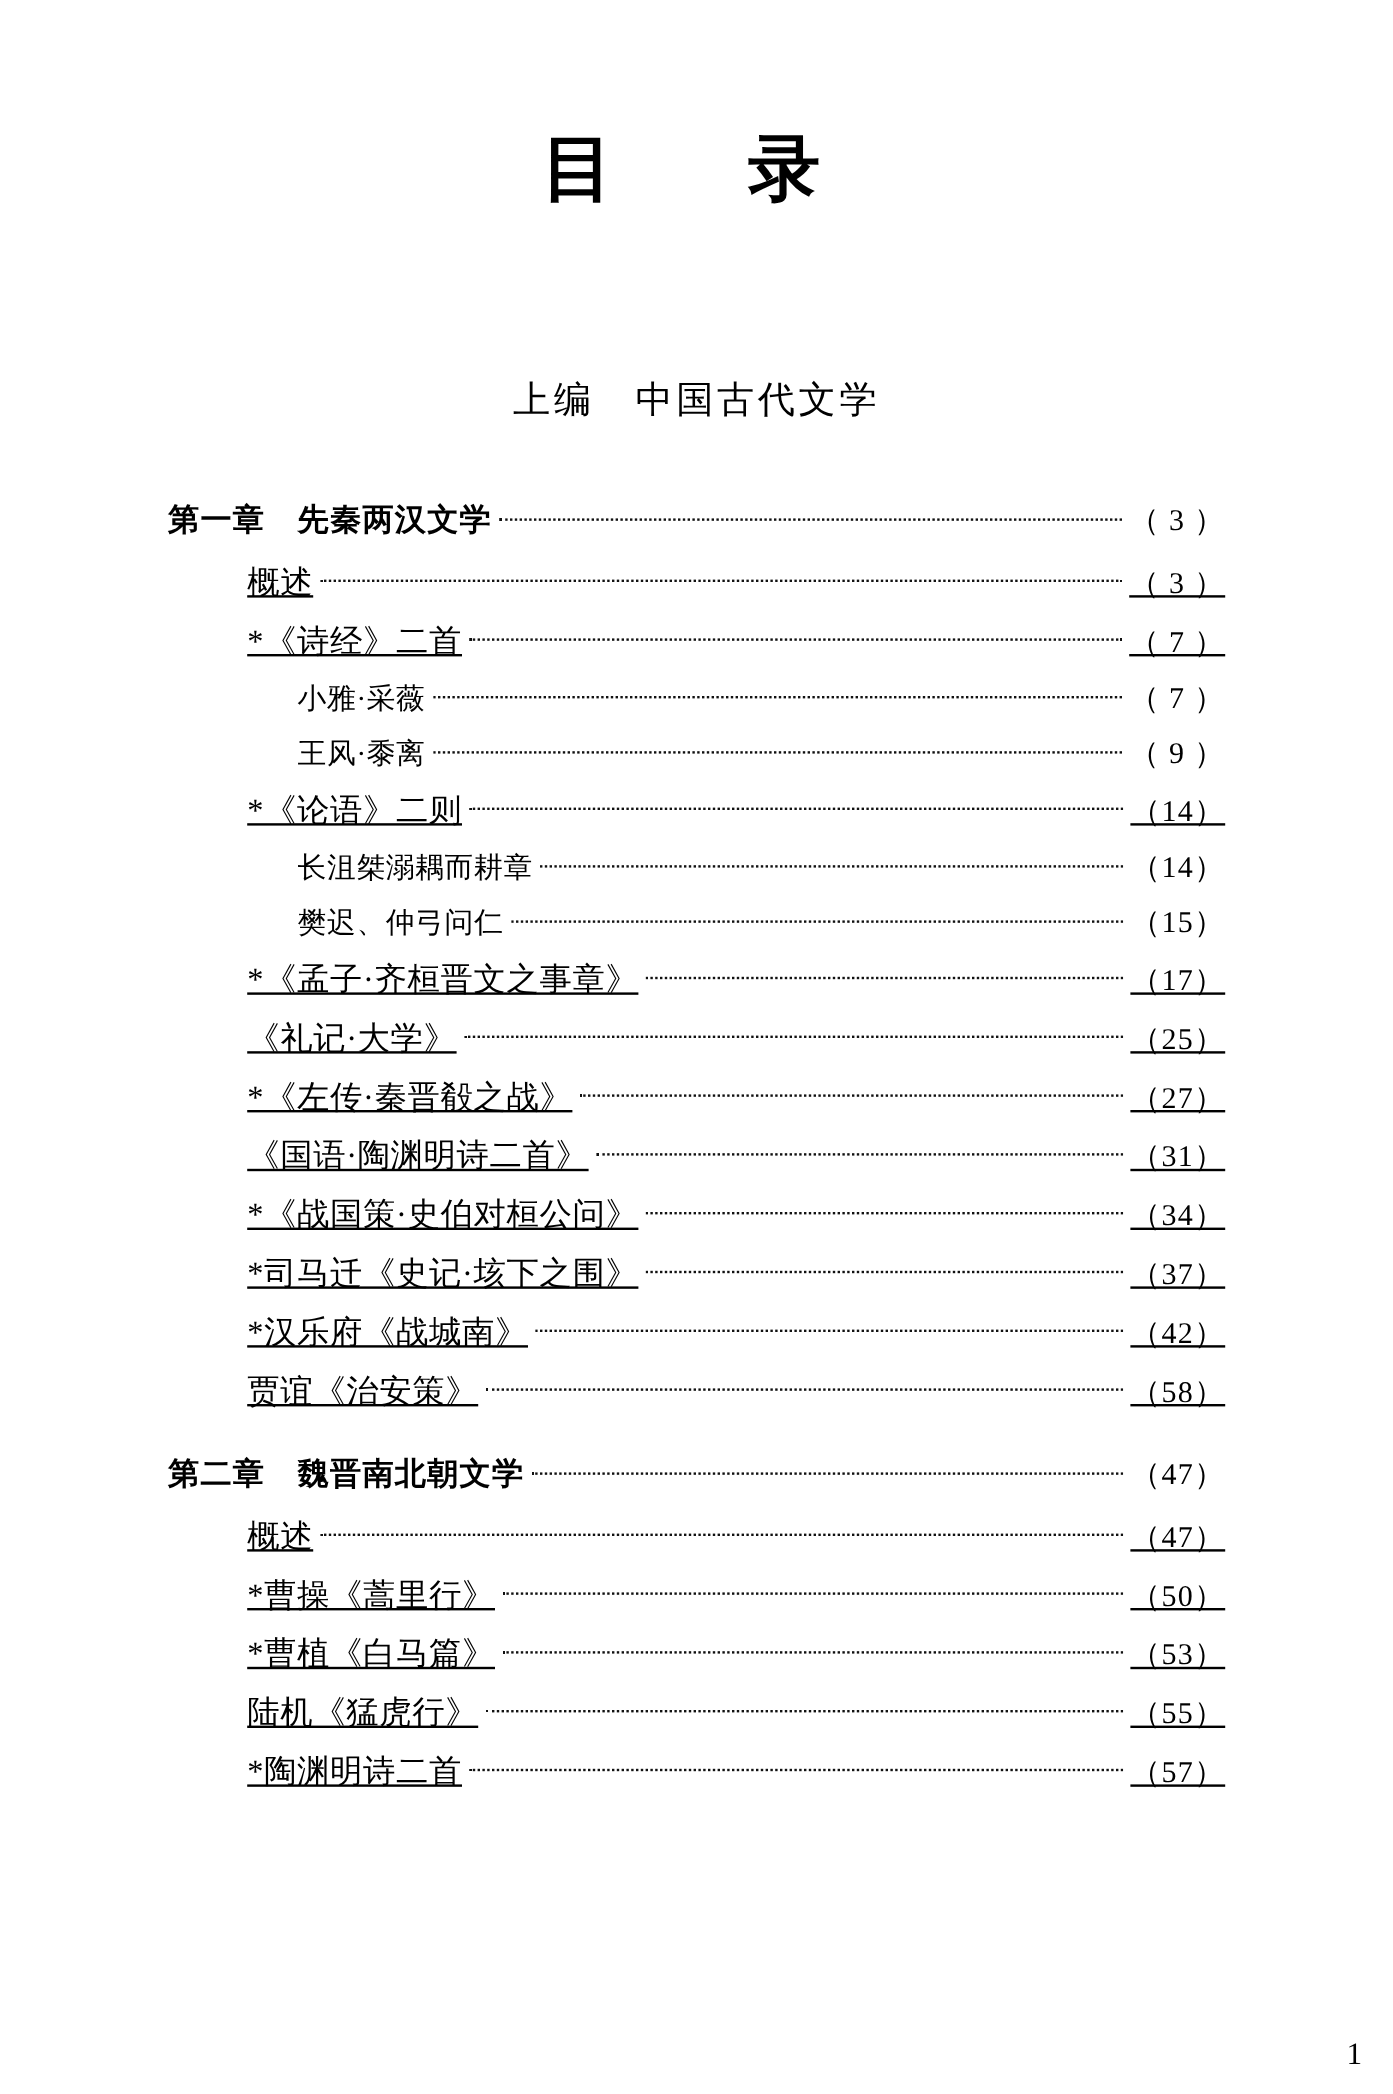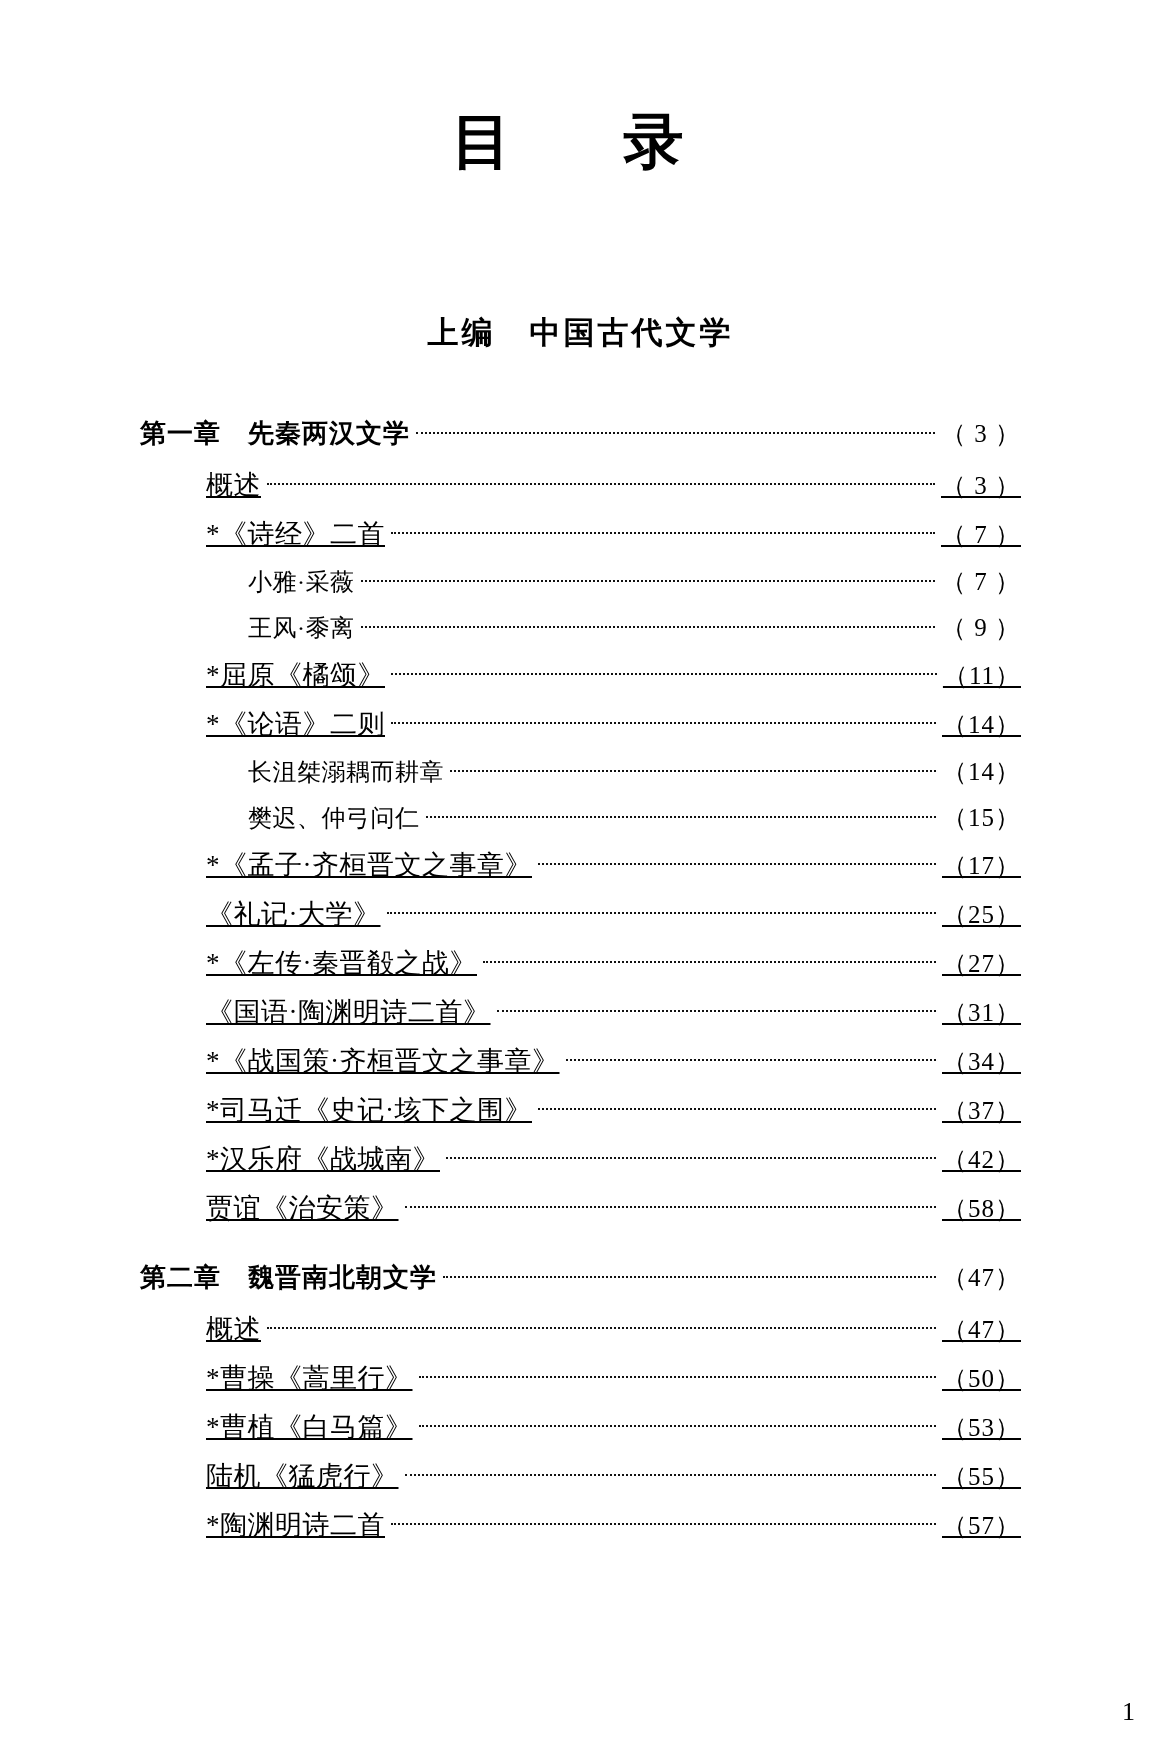--- a/index.html
+++ b/index.html
@@ -28,21 +28,21 @@
     font-family: "DejaVu Sans", "Liberation Sans", sans-serif;
     font-weight: bold;
     font-size: 60px;
     letter-spacing: 26px;
     padding-top: 108px;
     line-height: 1.1;
   }
   .part-title {
     text-align: center;
     font-family: "DejaVu Sans", "Liberation Sans", sans-serif;
-    font-weight: bold;
+    font-weight: normal;
     font-size: 31px;
     letter-spacing: 3px;
     margin-top: 138px;
     margin-bottom: 0;
   }
   .toc {
     margin-top: 62px;
   }
   .entry {
     display: flex;
@@ -147,25 +147,20 @@
         <span class="label">小雅·采薇</span>
         <span class="leader"></span>
         <span class="pageno">（ 7 ）</span>
       </div>
       <div class="entry lvl-sub">
         <span class="label">王风·黍离</span>
         <span class="leader"></span>
         <span class="pageno">（ 9 ）</span>
       </div>
       <div class="entry lvl-section">
-        <span class="label">*屈原《橘颂》</span>
-        <span class="leader"></span>
-        <span class="pageno">（11）</span>
-      </div>
-      <div class="entry lvl-section">
         <span class="label">*《论语》二则</span>
         <span class="leader"></span>
         <span class="pageno">（14）</span>
       </div>
       <div class="entry lvl-sub">
         <span class="label">长沮桀溺耦而耕章</span>
         <span class="leader"></span>
         <span class="pageno">（14）</span>
       </div>
       <div class="entry lvl-sub">
@@ -187,21 +182,21 @@
         <span class="label">*《左传·秦晋殽之战》</span>
         <span class="leader"></span>
         <span class="pageno">（27）</span>
       </div>
       <div class="entry lvl-section">
         <span class="label">《国语·陶渊明诗二首》</span>
         <span class="leader"></span>
         <span class="pageno">（31）</span>
       </div>
       <div class="entry lvl-section">
-        <span class="label">*《战国策·齐桓晋文之事章》</span>
+        <span class="label">*《战国策·史伯对桓公问》</span>
         <span class="leader"></span>
         <span class="pageno">（34）</span>
       </div>
       <div class="entry lvl-section">
         <span class="label">*司马迁《史记·垓下之围》</span>
         <span class="leader"></span>
         <span class="pageno">（37）</span>
       </div>
       <div class="entry lvl-section">
         <span class="label">*汉乐府《战城南》</span>

